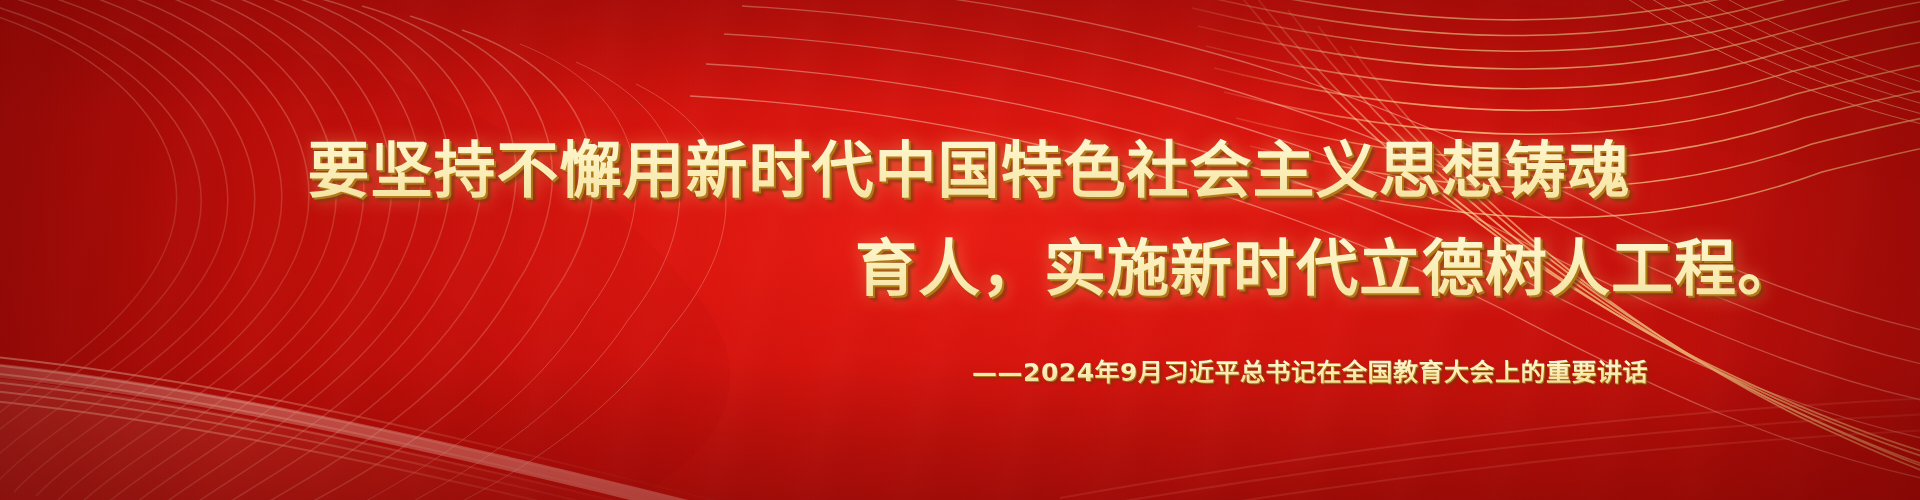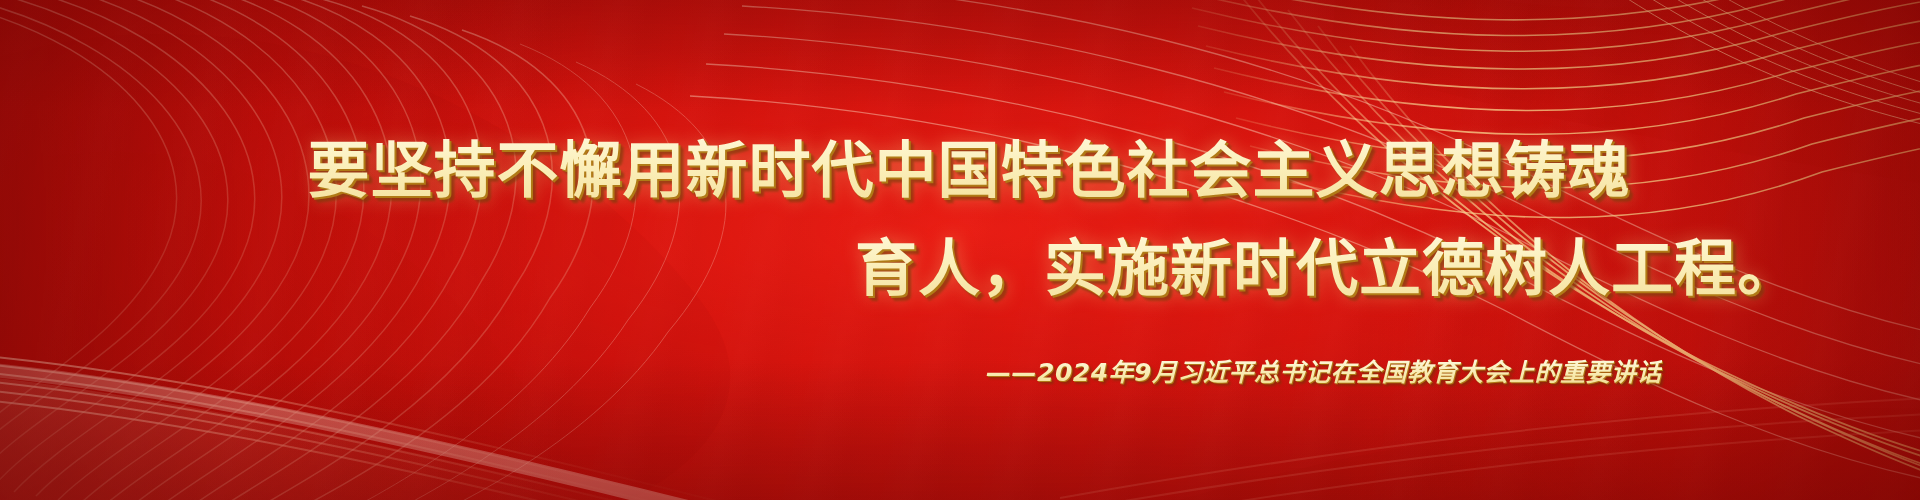--- a/index.html
+++ b/index.html
@@ -86,26 +86,25 @@
     white-space: nowrap;
   }
   .hl-line.line-1 { text-indent: 18px; }
   .hl-line.line-2 {
     text-align: right;
     padding-left: 42px;
   }
   .attribution {
     position: absolute;
     left: 0;
-    right: 0;
+    right: 14px;
     top: 356px;
     padding-right: 258px;
     text-align: right;
     box-sizing: border-box;
-    font-style: italic;
   }
   .attr-text {
     display: inline-block;
     font-family: "DejaVu Sans", "Liberation Sans", sans-serif;
     font-weight: 700;
     font-size: 25px;
     line-height: 34px;
     letter-spacing: .5px;
     color: #fbf0bf;
     background: linear-gradient(180deg, #fffbe4 0%, #f9ecb3 50%, #eed586 100%);

